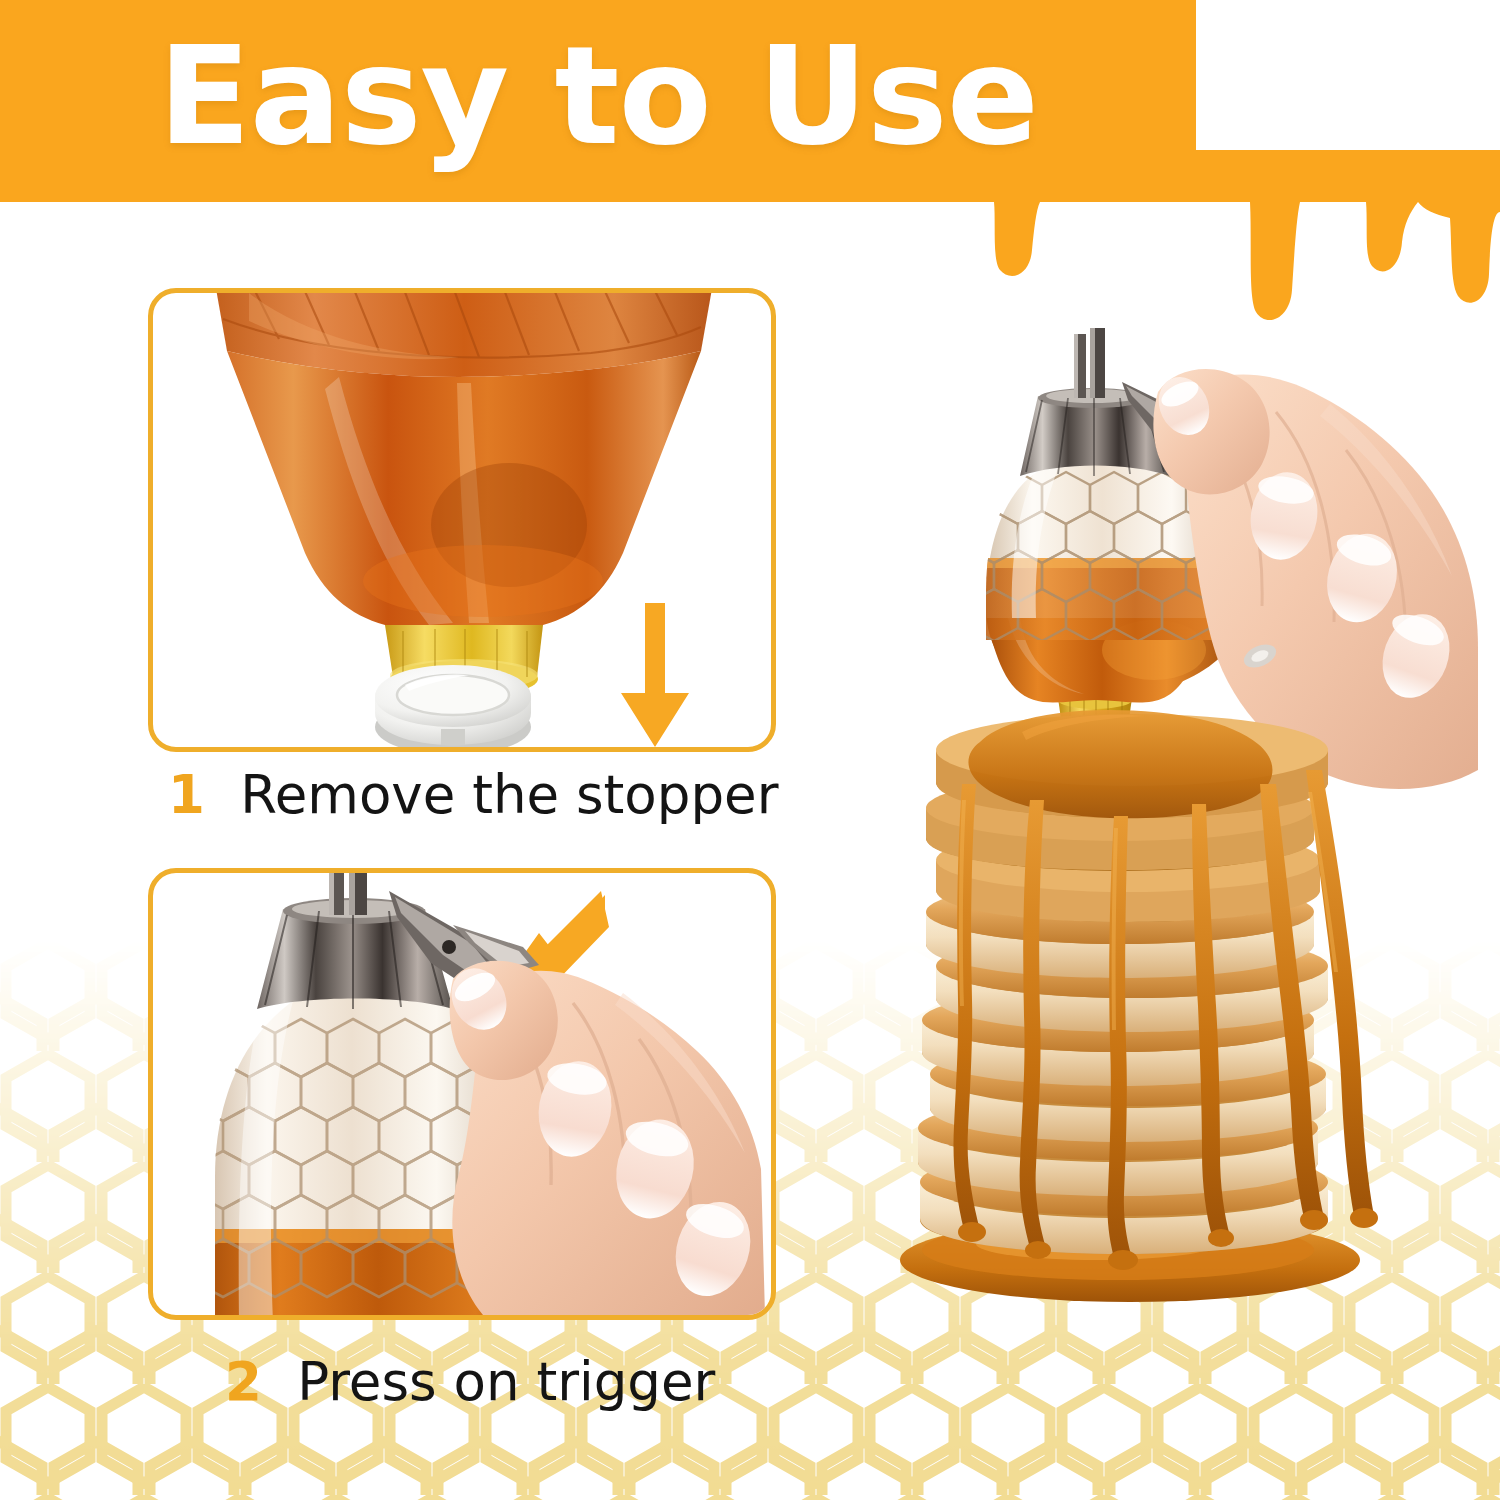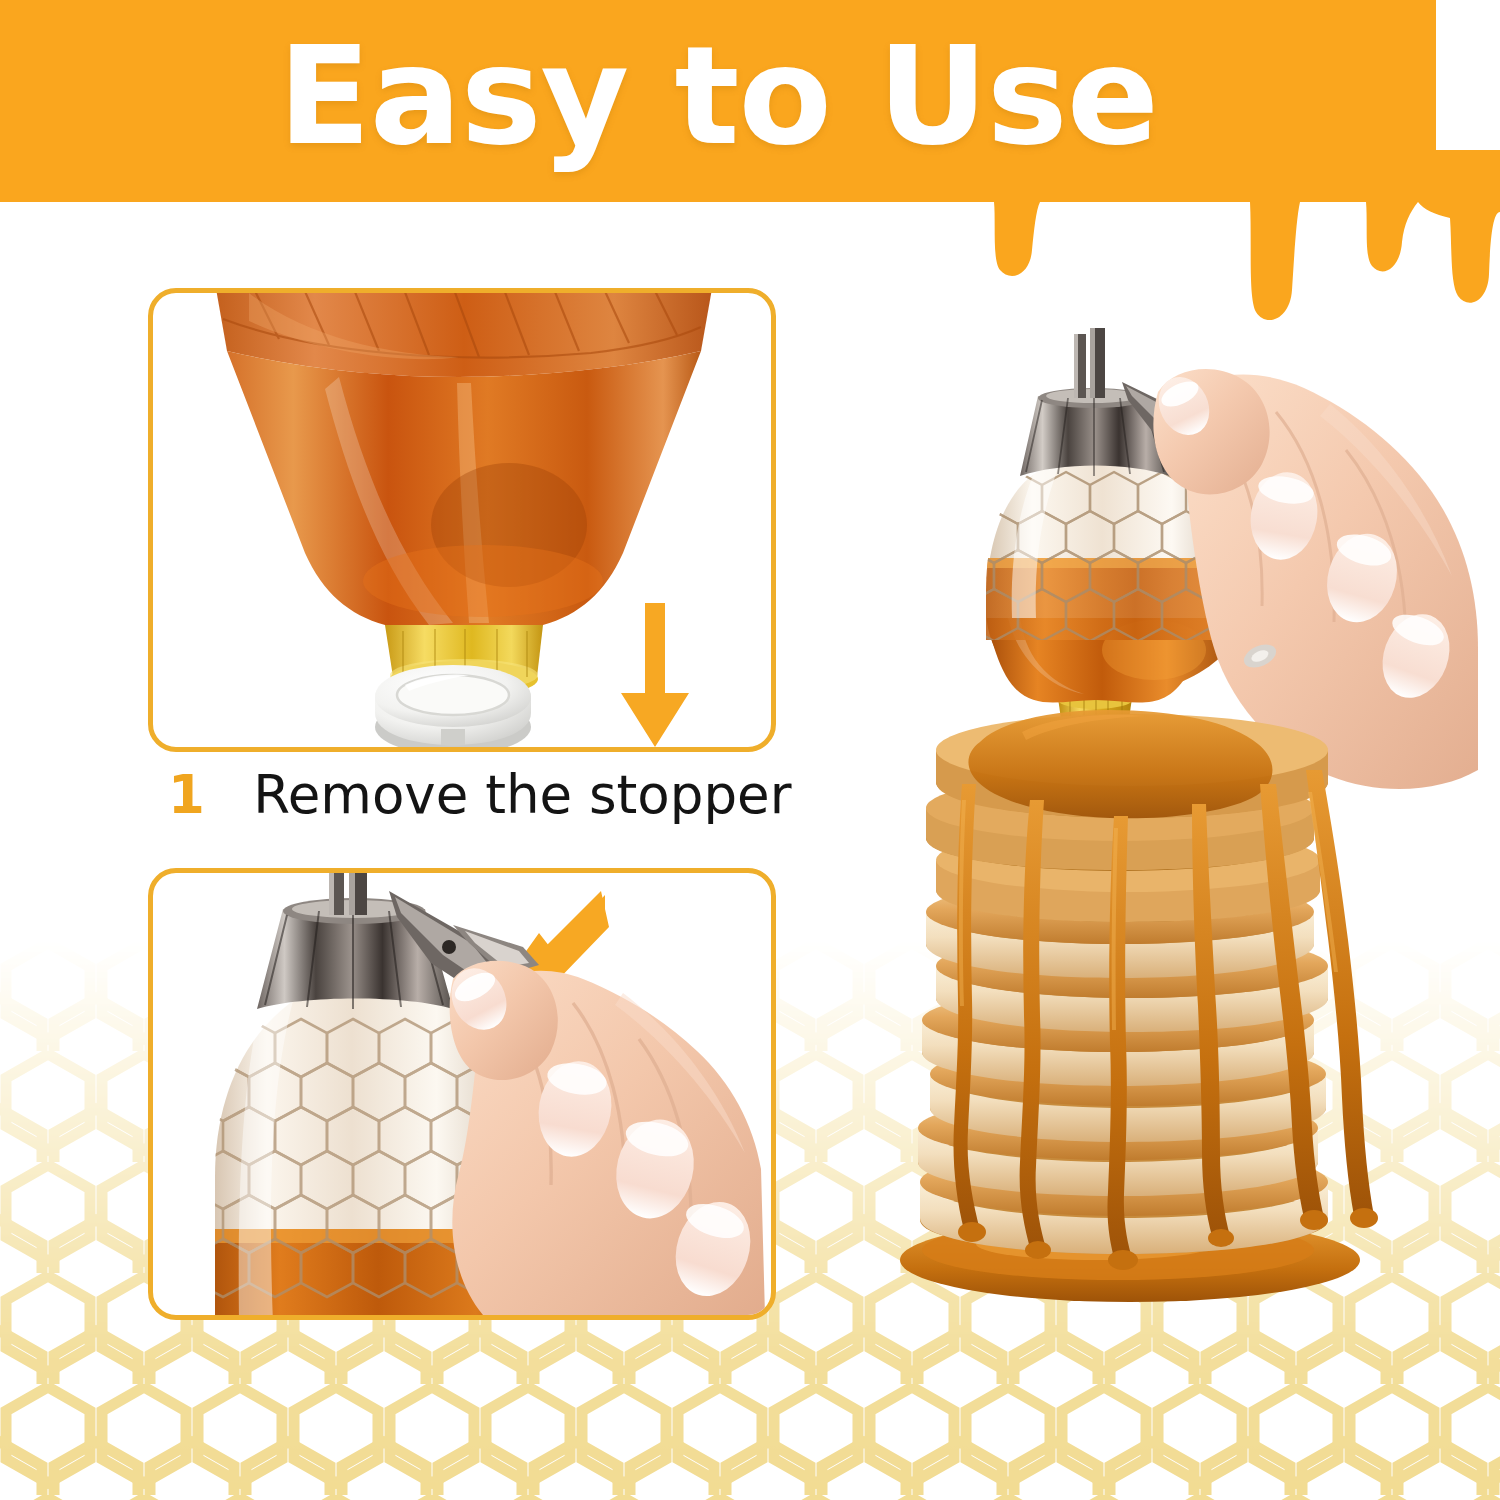--- a/index.html
+++ b/index.html
@@ -13,21 +13,21 @@
 
   
   .honeycomb-bg{
     position:absolute; left:0; right:0; bottom:0; height:560px;
     overflow:hidden; pointer-events:none; z-index:0;
   }
   .honeycomb-bg svg{ position:absolute; left:0; bottom:0; width:1500px; height:560px; }
 
   
   .banner{
-    position:absolute; left:0; top:0; width:1436px; height:202px;
+    position:absolute; left:0; top:0; width:1196px; height:202px;
     background:#FAA61E; z-index:5;
   }
   .banner-title{
     position:absolute; left:0; right:0; top:28px;
     text-align:center; color:#ffffff;
     font-size:136px; font-weight:bold; line-height:1.0;
     letter-spacing:-1px;
     text-shadow:0 3px 6px rgba(180,110,0,.25);
     font-family:"DejaVu Sans", sans-serif;
   }
@@ -43,21 +43,21 @@
 
   .panel-art{ position:absolute; inset:0; }
 
   
   .caption{
     position:absolute; z-index:6;
     font-size:53px; line-height:1; white-space:nowrap;
     font-family:"DejaVu Sans", sans-serif;
   }
   .caption .num{ color:#F0A51F; font-weight:bold; }
-  .caption .txt{ color:#141414; font-weight:normal;margin-left:13px; }
+  .caption .txt{ color:#141414; font-weight:normal; }
   #caption-1{ left:168px; top:768px; }
   #caption-2{ left:225px; top:1355px; }
   #caption-3{ left:858px; top:1355px; }
 
   
   #scene-3{ position:absolute; left:860px; top:300px; width:620px; height:1030px; z-index:3; }
   #scene-3 svg{ width:100%; height:100%; }
 </style>
 </head>
 <body>
@@ -337,20 +337,24 @@
         <ellipse cx="424" cy="206" rx="30" ry="15" transform="rotate(10 424 206)" fill="#FFFFFF" opacity="0.85"></ellipse>
         <ellipse cx="502" cy="296" rx="38" ry="50" transform="rotate(14 502 296)" fill="url(#nail2)"></ellipse>
         <ellipse cx="504" cy="266" rx="32" ry="16" transform="rotate(14 504 266)" fill="#FFFFFF" opacity="0.85"></ellipse>
         <ellipse cx="560" cy="376" rx="36" ry="48" transform="rotate(18 560 376)" fill="url(#nail2)"></ellipse>
         <ellipse cx="562" cy="348" rx="30" ry="15" transform="rotate(18 562 348)" fill="#FFFFFF" opacity="0.85"></ellipse>
         <path fill="#F9DCC9" opacity="0.5" d="M470,120 C520,158 566,214 592,280 C560,224 514,170 462,132 Z"></path>
       </g>
     </svg>
   </div>
 
+  <div class="caption" id="caption-2">
+    <span class="num">2&nbsp;</span>
+    <span class="txt">Press on trigger</span>
+  </div>
 
   <div id="scene-3">
     <svg viewBox="0 0 620 1030" preserveAspectRatio="xMidYMid meet">
       <defs>
         <linearGradient id="chromeCap3" x1="0" y1="0" x2="1" y2="0">
           <stop offset="0%" stop-color="#6E6662"></stop>
           <stop offset="15%" stop-color="#D2CCC6"></stop>
           <stop offset="32%" stop-color="#4A433F"></stop>
           <stop offset="50%" stop-color="#9A918B"></stop>
           <stop offset="66%" stop-color="#3A3330"></stop>

